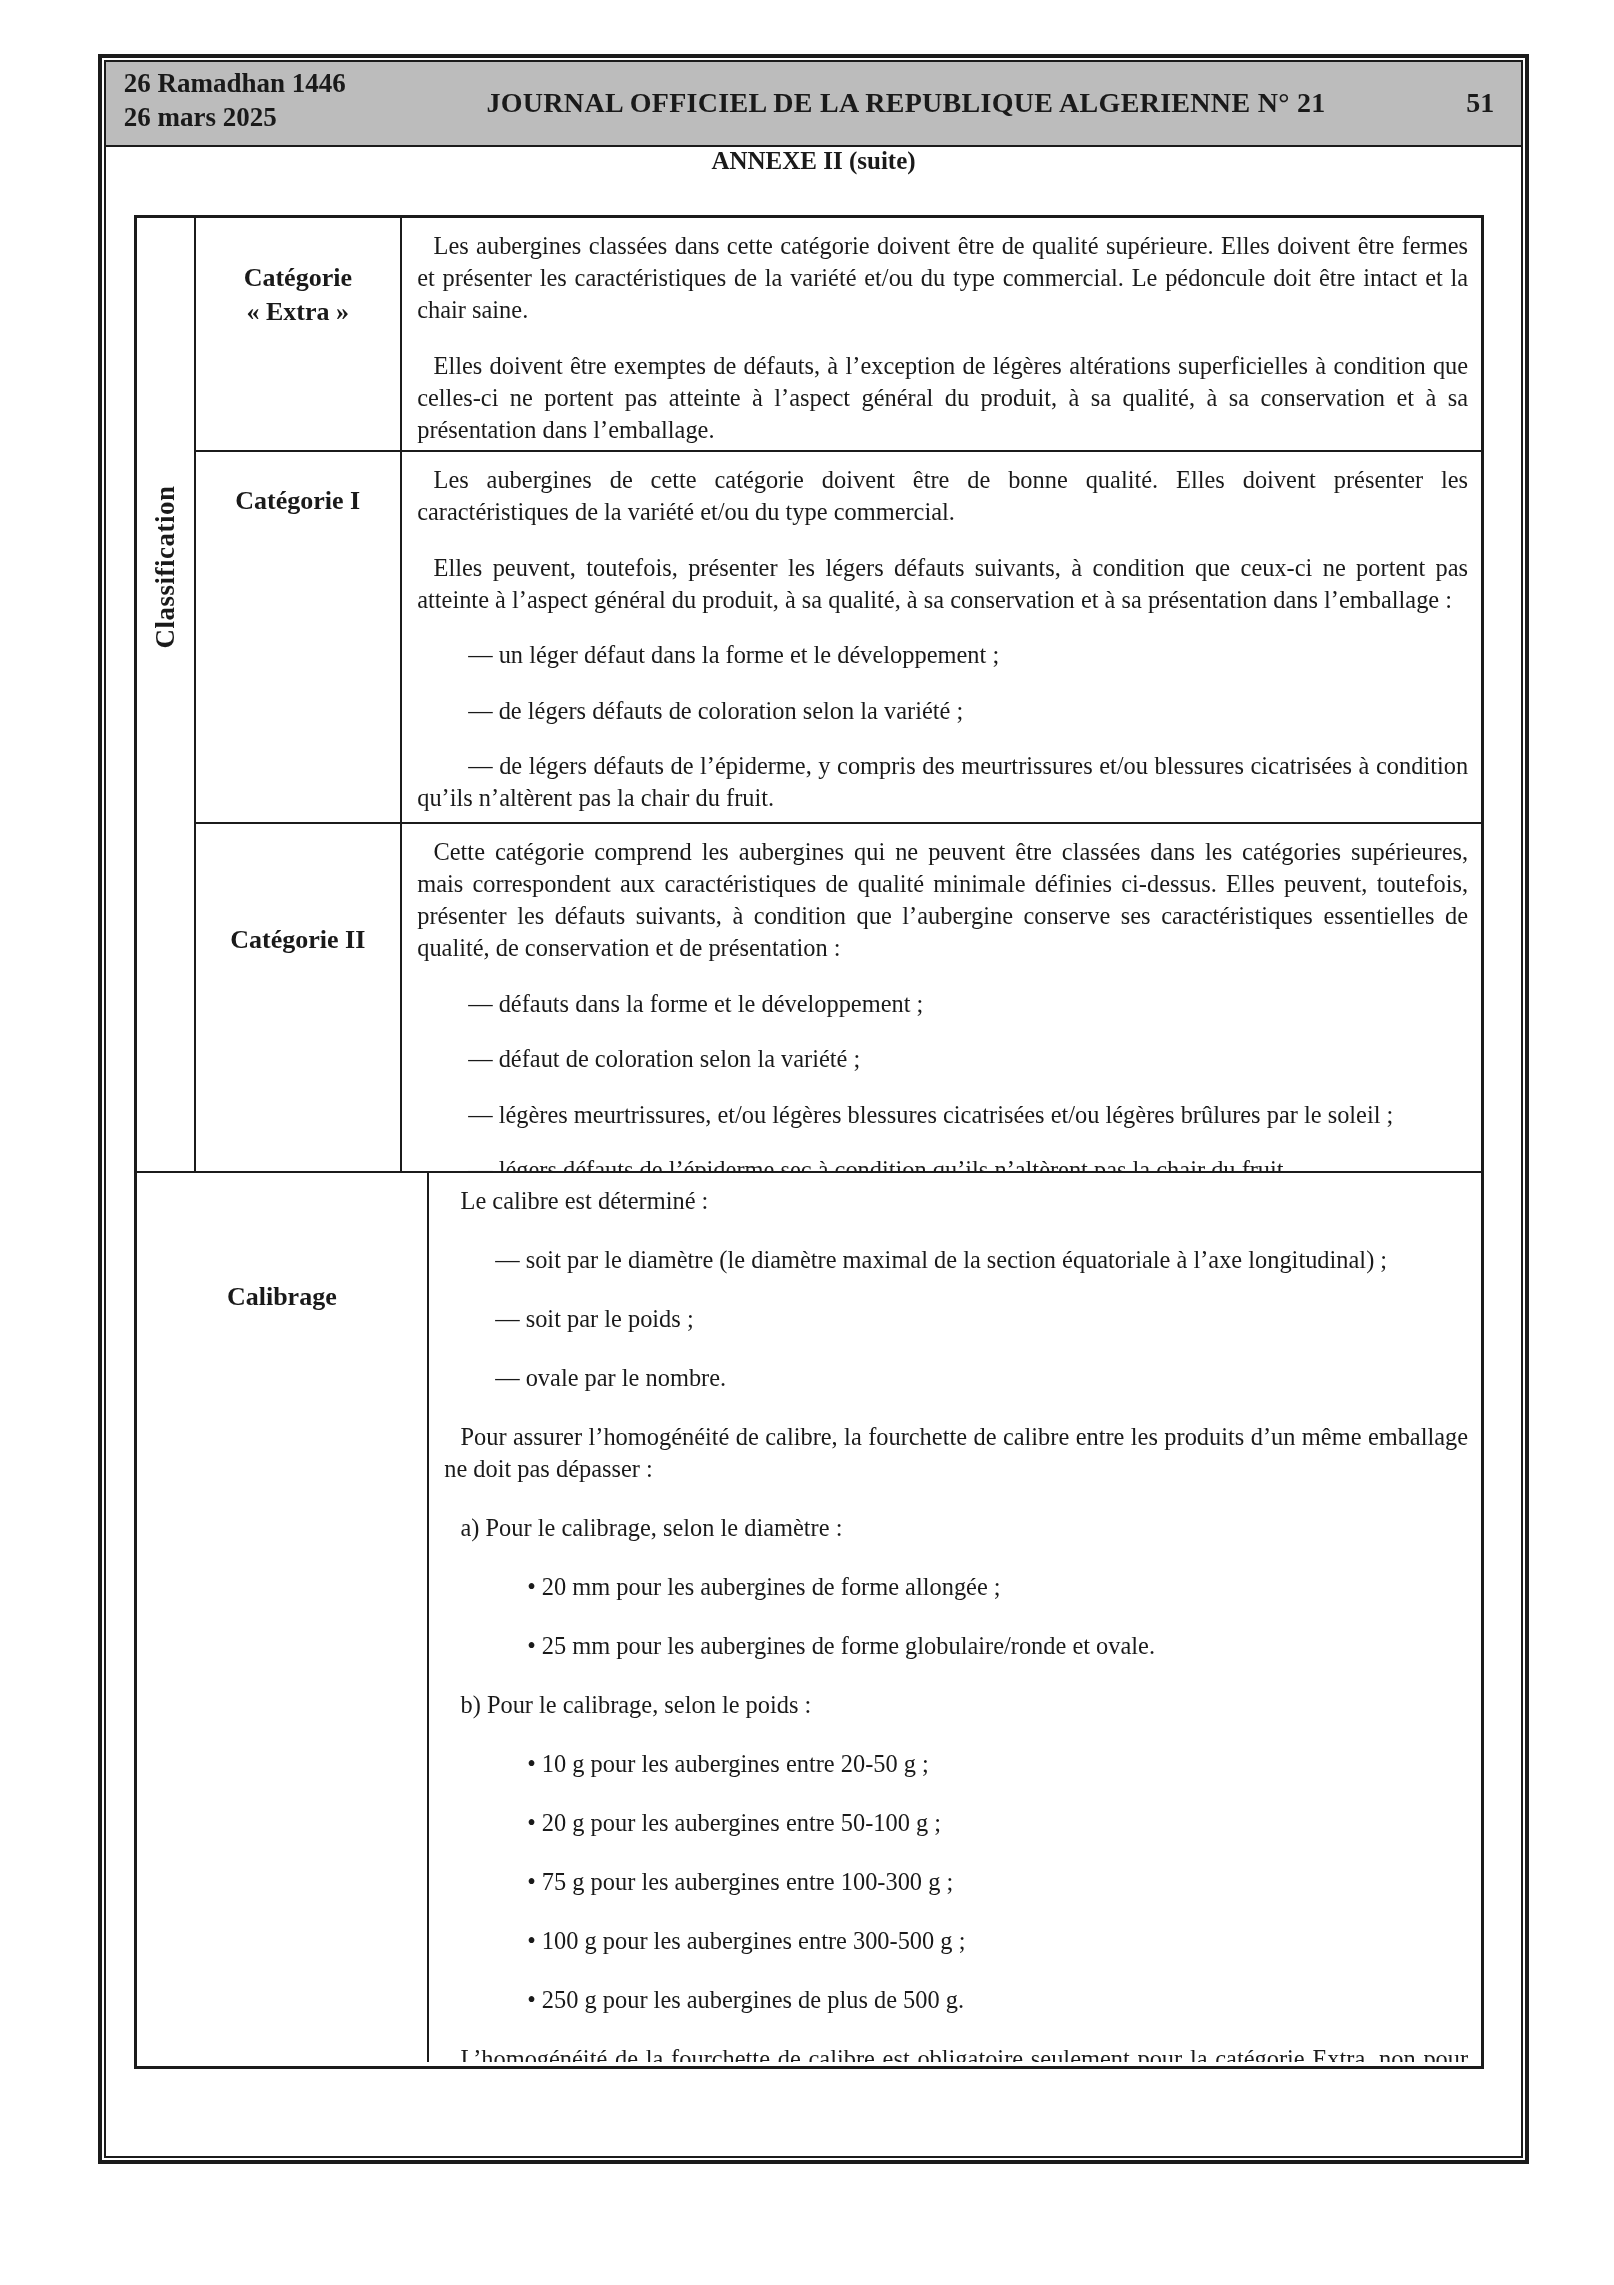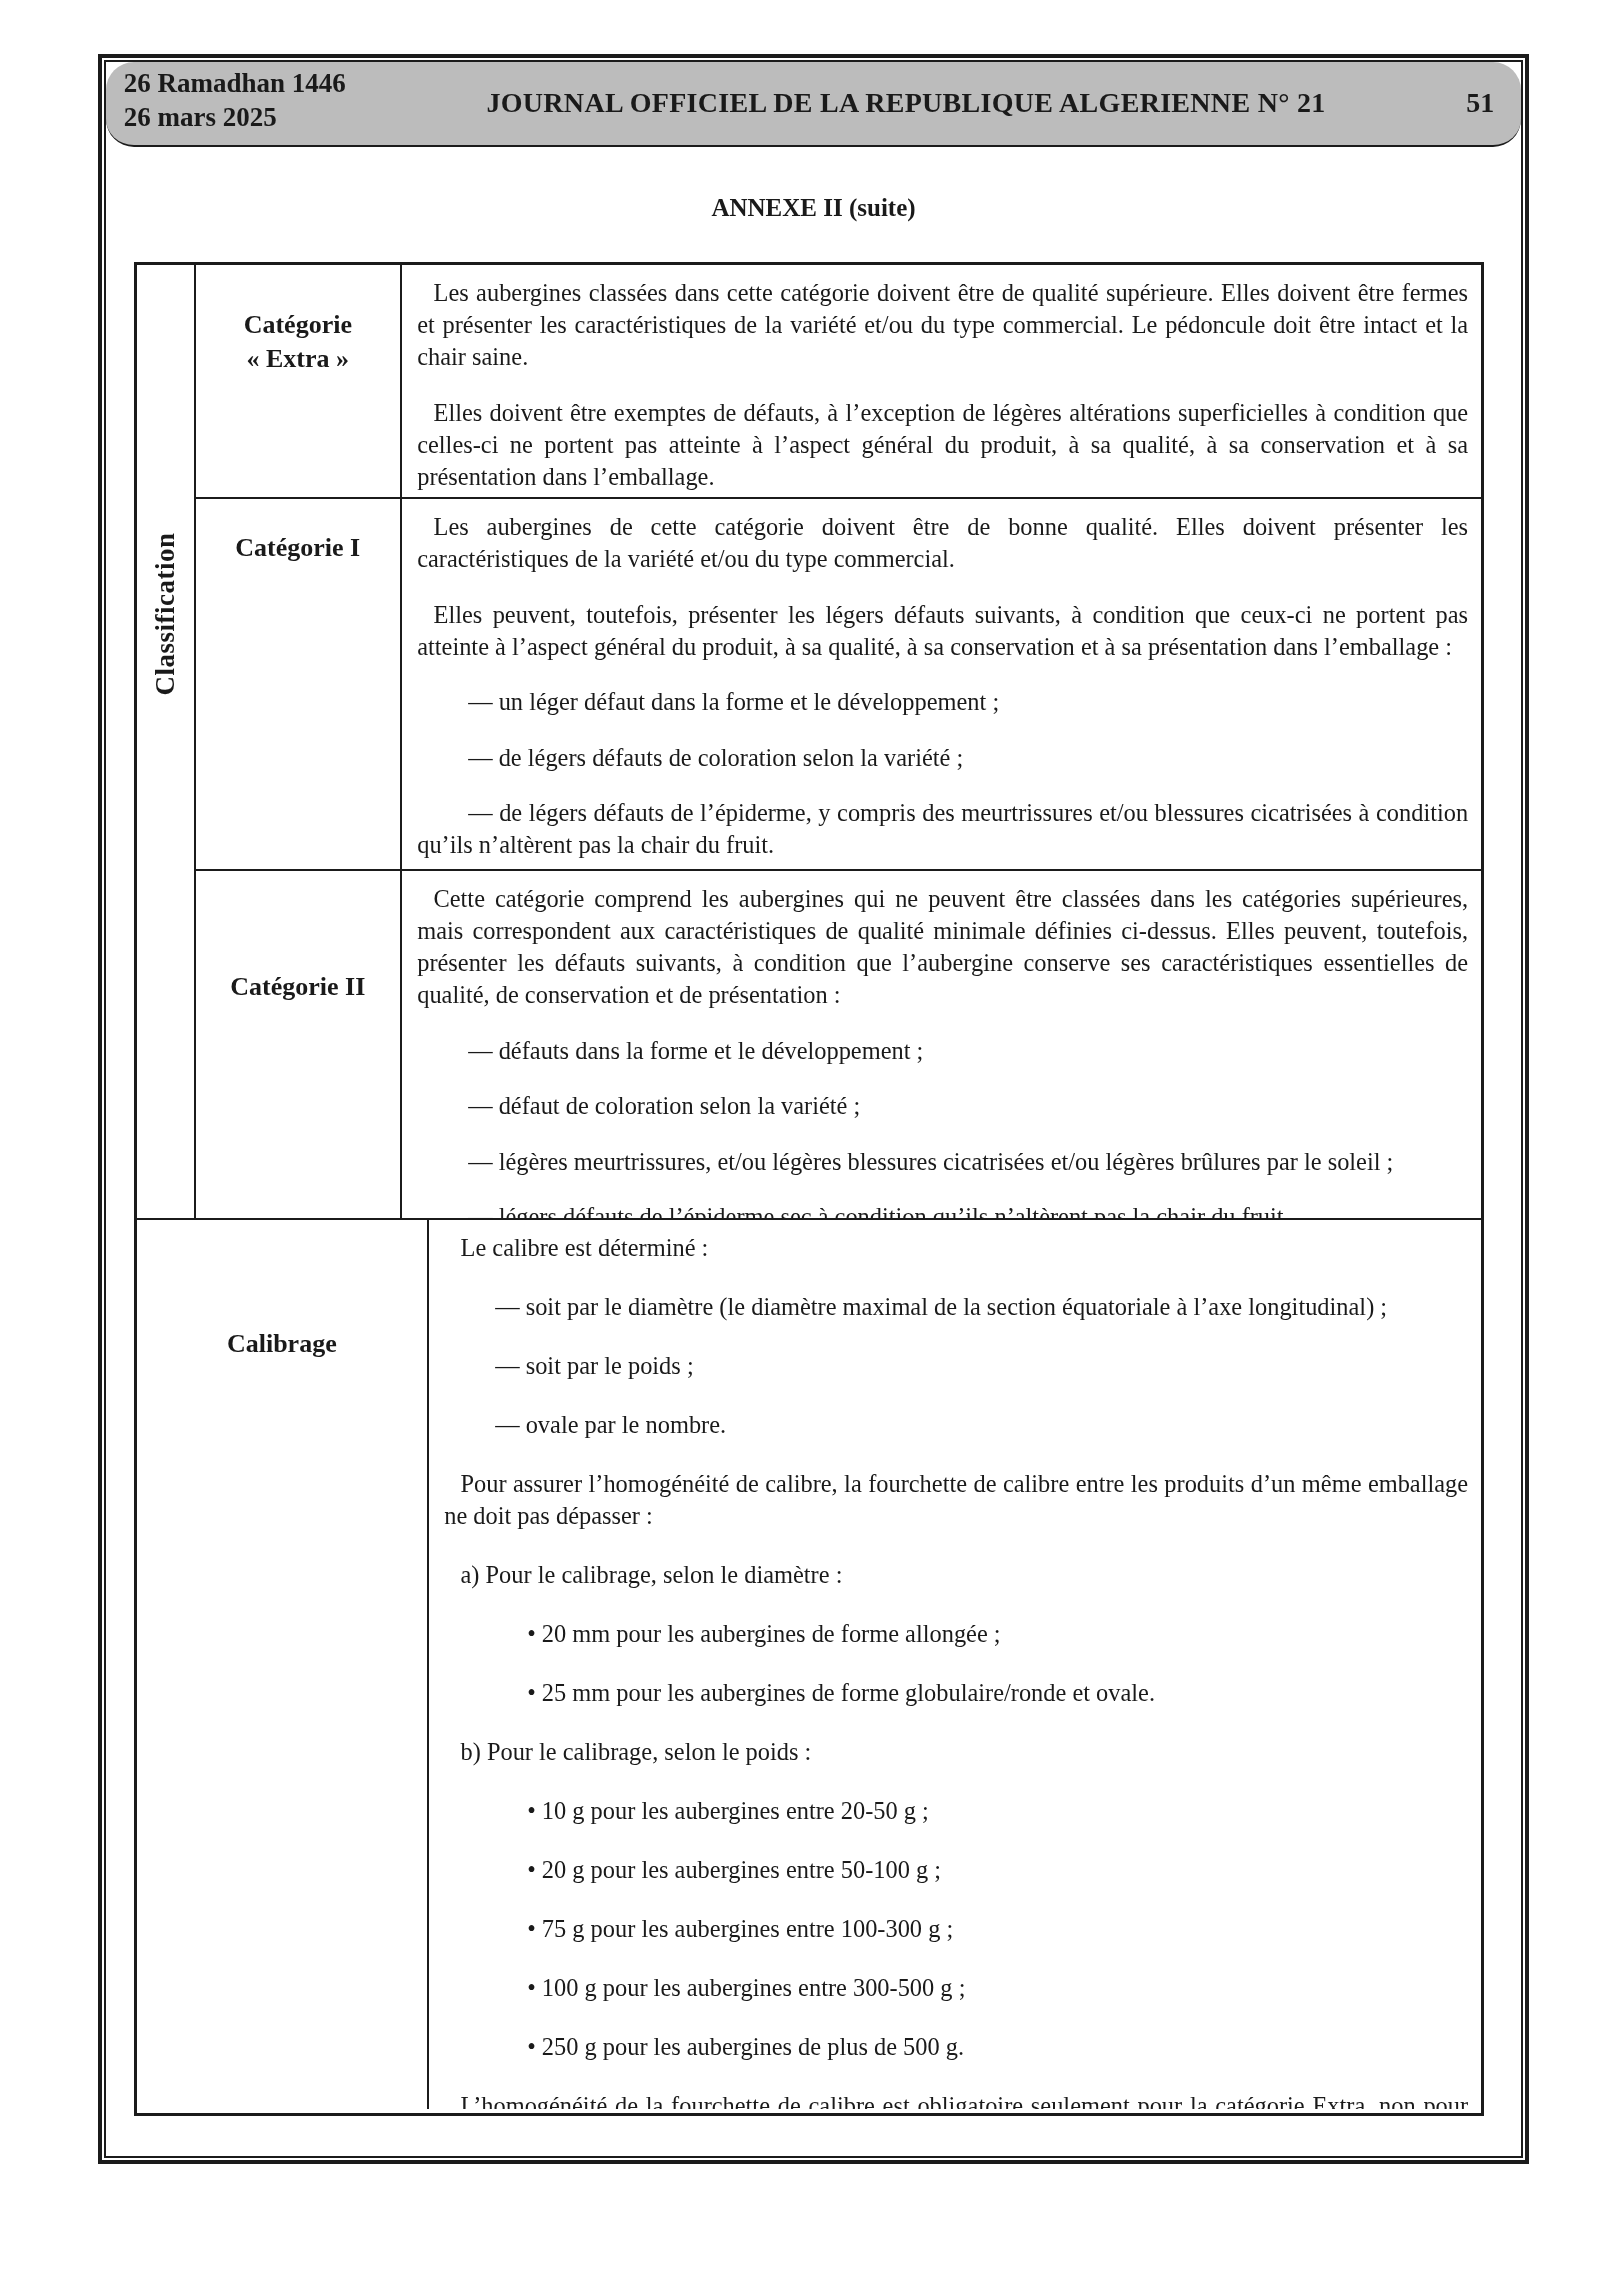--- a/index.html
+++ b/index.html
@@ -14,28 +14,28 @@
     position:absolute;left:98px;top:54px;width:1431px;height:2110px;
     border:4.5px solid #1b1b1b;box-sizing:border-box;
   }
   #frame-inner{
     position:absolute;inset:1.8px;border:2.7px solid #1b1b1b;
     overflow:hidden;
   }
   
   .band{
     height:83px;background:#bcbcbc;border-bottom:2.7px solid #1b1b1b;
-    display:flex;align-items:stretch;border-radius:28px;
+    display:flex;align-items:stretch;
   }
   .band-left{padding:4.5px 0 0 18px;font-weight:bold;font-size:27px;line-height:34px;white-space:nowrap;}
   .band-center{flex:1;display:flex;align-items:center;justify-content:center;
     font-weight:bold;font-size:28px;letter-spacing:0.3px;}
   .band-right{display:flex;align-items:center;padding-right:27px;font-weight:bold;font-size:28px;}
   
-  .annexe-title{text-align:center;font-weight:bold;font-size:25px;margin-top:47px;}
+  .annexe-title{text-align:center;font-weight:bold;font-size:25px;}
   
   .doc-table{
     margin:40px 0 0 28px;width:1350px;height:1854px;box-sizing:border-box;
     border:3.6px solid #1b1b1b;
   }
   .trow{display:flex;}
   .class-col{width:57px;border-right:2.7px solid #1b1b1b;position:relative;flex:none;}
   .class-label{
     position:absolute;top:349px;left:50%;
     transform:translate(-50%,-50%) rotate(-90deg);

